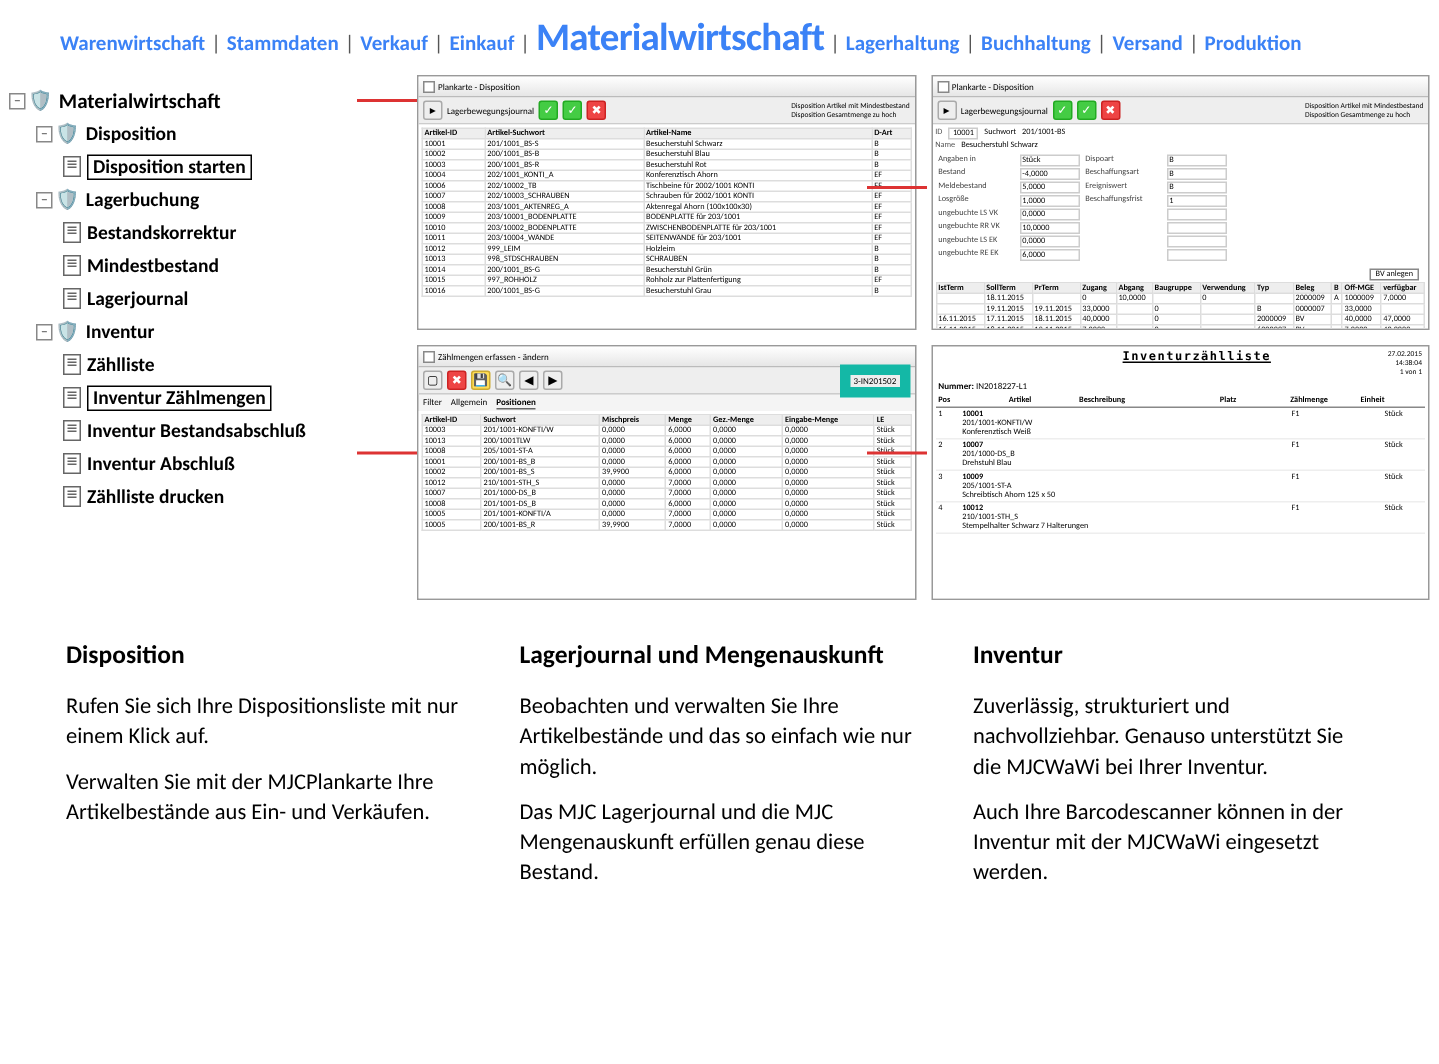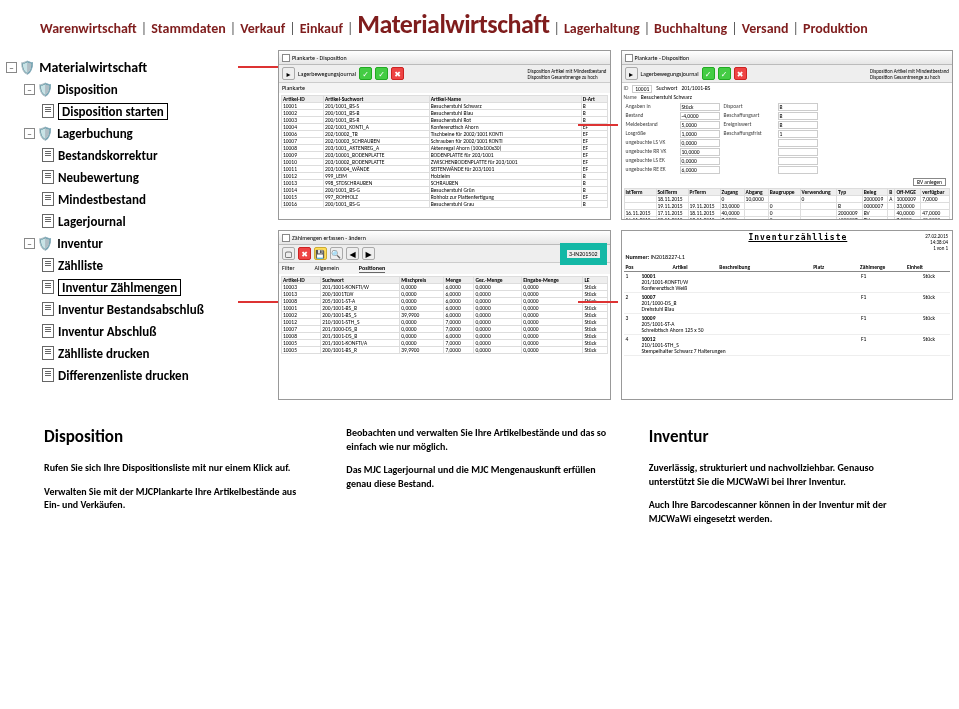--- a/index.html
+++ b/index.html
@@ -14,21 +14,21 @@
   .topnav {
     display: flex;
     align-items: baseline;
     gap: 4px;
     padding: 8px 40px 6px 40px;
     flex-wrap: wrap;
   }
   .topnav .item {
     font-size: 14px;
     font-weight: 600;
-    color: #7f1d1d;
+    color: #3b82f6;
   }
   .topnav .sep { color: #555; font-size: 14px; }
   .topnav .big {
     font-size: 26px;
     font-weight: 700;
     letter-spacing: -0.5px;
   }
   .main {
     display: flex;
     gap: 12px;
@@ -103,21 +103,21 @@
   .redconn{position:relative;}
   .redline1{position:absolute;border-top:2px solid #d33;z-index:5;}
   
   .cols {
     display:flex;
     gap: 36px;
     padding: 26px 44px 0 44px;
   }
   .col { flex:1; }
   .col h3 { font-size:17px; font-weight:700; margin-bottom:14px;}
-  .col p { font-size:10px; line-height:1.35; margin-bottom:10px;font-weight:bold;}
+  .col p { font-size:15px; line-height:1.35; margin-bottom:10px;}
   .kv{display:flex;gap:4px;font-size:5.5px;}
   .kv span:first-child{color:#555;}
   .formgrid{display:grid;grid-template-columns:50px 40px 50px 40px;gap:1px 4px;font-size:5.5px;padding:2px;}
   .formgrid .lab{color:#444;}
   .formgrid .val{border:1px solid #ccc;background:#fff;padding:0 1px;}
   .liststrip{display:flex;gap:6px;padding:1px 2px;font-size:5.5px;border-bottom:1px solid #eee;}
   .shot4hdr{display:flex;justify-content:space-between;padding:2px 4px;font-size:6px;}
 </style>
 </head>
 <body>
@@ -165,24 +165,20 @@
         <span class="exp">−</span>
         <span class="shield">🛡️</span>
         <span class="label bold">Lagerbuchung</span>
       </div>
     <div class="node i2">
         <span class="doc"></span>
         <span class="label bold">Bestandskorrektur</span>
       </div>
     <div class="node i2">
         <span class="doc"></span>
-        <span class="label bold">Neubewertung</span>
-      </div>
-    <div class="node i2">
-        <span class="doc"></span>
         <span class="label bold">Mindestbestand</span>
       </div>
     <div class="node i2">
         <span class="doc"></span>
         <span class="label bold">Lagerjournal</span>
       </div>
 
     <div class="node i1">
         <span class="exp">−</span>
         <span class="shield">🛡️</span>
@@ -200,24 +196,20 @@
         <span class="doc"></span>
         <span class="label bold">Inventur Bestandsabschluß</span>
       </div>
     <div class="node i2">
         <span class="doc"></span>
         <span class="label bold">Inventur Abschluß</span>
       </div>
     <div class="node i2">
         <span class="doc"></span>
         <span class="label bold">Zählliste drucken</span>
-      </div>
-    <div class="node i2">
-        <span class="doc"></span>
-        <span class="label bold">Differenzenliste drucken</span>
       </div>
   </div>
 
   <div class="shots redconn">
     <div class="redline1" style="left:-40px;top:20px;width:40px;"></div>
     <div class="redline1" style="left:300px;top:78px;width:40px;"></div>
     <div class="redline1" style="left:-40px;top:255px;width:40px;"></div>
     <div class="redline1" style="left:300px;top:255px;width:40px;"></div>
 
     <div class="shot">
@@ -226,21 +218,20 @@
           <span>Plankarte - Disposition</span>
         </div>
       <div class="toolbar">
         <span class="ticon">▸</span>
         <span>Lagerbewegungsjournal</span>
         <span class="ticon grn">✓</span>
         <span class="ticon grn">✓</span>
         <span class="ticon red">✖</span>
         <span style="margin-left:auto;font-size:5px;"><span>Disposition Artikel mit Mindestbestand</span><br><span>Disposition Gesamtmenge zu hoch</span></span>
       </div>
-      <div style="padding:1px 3px;font-size:6px;"><span>Plankarte</span></div>
       <div class="body">
         <table class="minitable" id="tbl1">
             <tbody>
               <tr>
                 <th>Artikel-ID</th>
                 <th>Artikel-Suchwort</th>
                 <th>Artikel-Name</th>
                 <th>D-Art</th>
               </tr>
               <tr>
@@ -481,21 +472,21 @@
         </div>
       <div class="toolbar">
         <span class="ticon">▢</span>
         <span class="ticon red">✖</span>
         <span class="ticon yel">💾</span>
         <span class="ticon">🔍</span>
         <span class="ticon">◀</span>
         <span class="ticon">▶</span>
         <span style="margin-left:auto;border:7px solid #14b8a6;padding:0 2px;">3-IN201502</span>
       </div>
-      <div style="padding:1px 3px;font-size:6px;display:flex;gap:20px;">
+      <div style="padding:1px 3px;font-size:6px;display:flex;gap:6px;">
         <span>Filter</span>
         <span>Allgemein</span>
         <span style="font-weight:600;border-bottom:1px solid #666;">Positionen</span>
       </div>
       <div class="body">
           <table class="minitable" id="tbl3">
             <tbody>
               <tr>
                 <th>Artikel-ID</th>
                 <th>Suchwort</th>
@@ -652,20 +643,21 @@
   </div>
 </div>
 
 <div class="cols">
   <div class="col">
     <h3>Disposition</h3>
     <p>Rufen Sie sich Ihre Dispositionsliste mit nur einem Klick auf.</p>
     <p>Verwalten Sie mit der MJCPlankarte Ihre Artikelbestände aus Ein- und Verkäufen.</p>
   </div>
   <div class="col">
+    <h3>Lagerjournal und Mengenauskunft</h3>
     <p>Beobachten und verwalten Sie Ihre Artikelbestände und das so einfach wie nur möglich.</p>
     <p>Das MJC Lagerjournal und die MJC Mengenauskunft erfüllen genau diese Bestand.</p>
   </div>
   <div class="col">
     <h3>Inventur</h3>
     <p>Zuverlässig, strukturiert und nachvollziehbar. Genauso unterstützt Sie die MJCWaWi bei Ihrer Inventur.</p>
     <p>Auch Ihre Barcodescanner können in der Inventur mit der MJCWaWi eingesetzt werden.</p>
   </div>
 </div>
 

